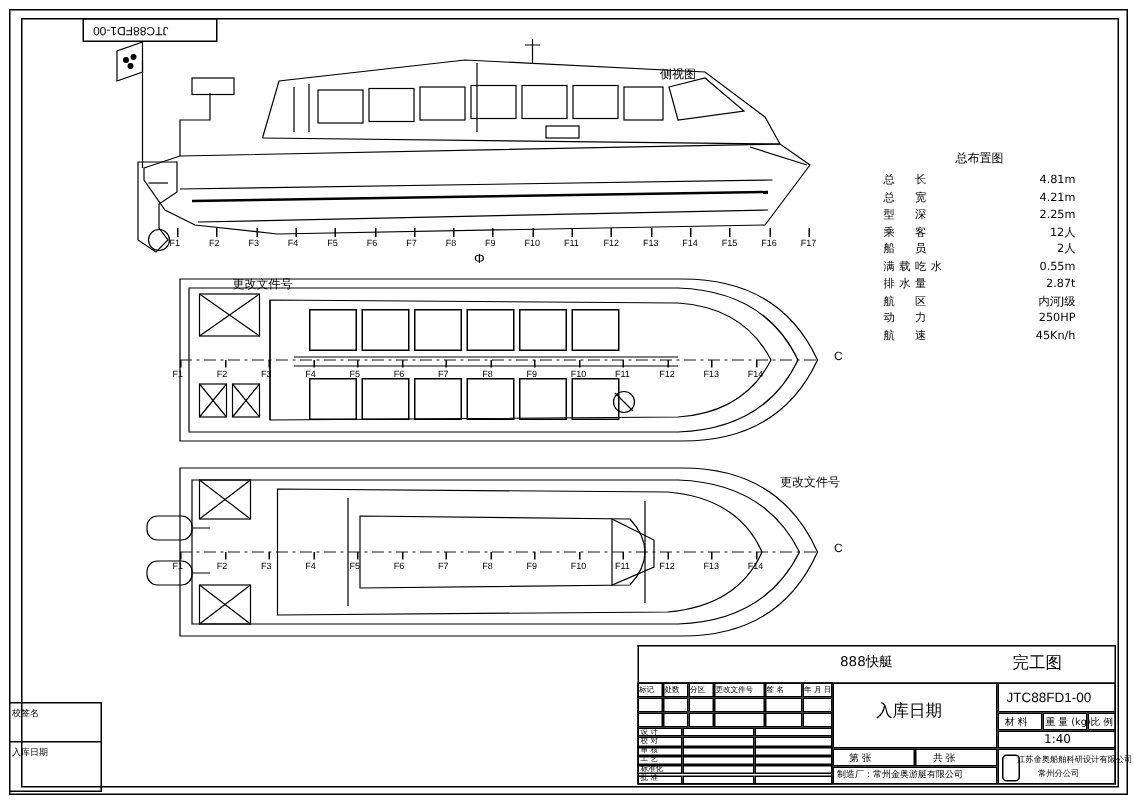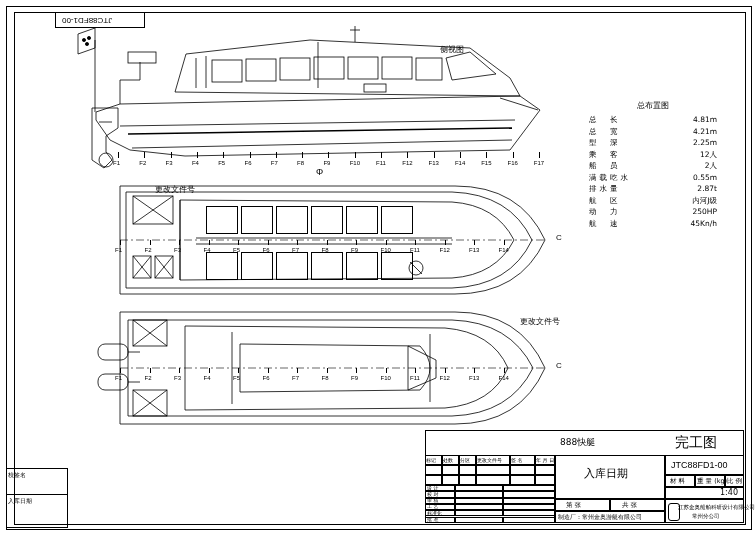--- a/index.html
+++ b/index.html
@@ -294,21 +294,21 @@
           <span class="k">航　速</span>
           <span class="v">45Kn/h</span>
         </div>
       </div>
   </div>
 
   <div class="tb" style="left:425px;top:455px;width:319px;height:68px;"></div>
 
   <div class="tb" style="left:425px;top:430px;width:319px;height:25px;border-bottom:none;"></div>
   <div class="tb-text" style="left:560px;top:438px;font-size:9px;">888快艇</div>
-  <div class="tb-text" style="left:675px;top:438px;font-size:14px;">完工图</div>
+  <div class="tb-text" style="left:675px;top:438px;font-size:11px;">完工图</div>
 
   <div class="tb" style="left:425px;top:455px;width:130px;height:68px;"></div>
   <div id="rev-cells">
       <div class="tb" style="left: 425px; top: 455px; width: 17px; height: 10px;"></div>
       <div class="tb-text" style="left: 426px; top: 456px; font-size: 5px;">标记</div>
       <div class="tb" style="left: 442px; top: 455px; width: 17px; height: 10px;"></div>
       <div class="tb-text" style="left: 443px; top: 456px; font-size: 5px;">处数</div>
       <div class="tb" style="left: 459px; top: 455px; width: 17px; height: 10px;"></div>
       <div class="tb-text" style="left: 460px; top: 456px; font-size: 5px;">分区</div>
       <div class="tb" style="left: 476px; top: 455px; width: 34px; height: 10px;"></div>
@@ -363,21 +363,21 @@
   <div class="tb" style="left:665px;top:455px;width:79px;height:20px;"></div>
   <div class="tb-text" style="left:671px;top:461px;font-size:9px;font-family:'Liberation Sans',sans-serif;">JTC88FD1-00</div>
 
   <div class="tb" style="left:665px;top:475px;width:30px;height:12px;"></div>
   <div class="tb-text" style="left:670px;top:477px;">材 料</div>
   <div class="tb" style="left:695px;top:475px;width:30px;height:12px;"></div>
   <div class="tb-text" style="left:697px;top:477px;">重 量 (kg)</div>
   <div class="tb" style="left:725px;top:475px;width:19px;height:12px;"></div>
   <div class="tb-text" style="left:727px;top:477px;">比 例</div>
   <div class="tb" style="left:665px;top:487px;width:79px;height:12px;"></div>
-  <div class="tb-text" style="left:720px;top:489px;font-size:8px;">1:40</div>
+  <div class="tb-text" style="left:696px;top:489px;font-size:8px;">1:40</div>
 
   <div class="tb" style="left:555px;top:499px;width:55px;height:12px;"></div>
   <div class="tb-text" style="left:566px;top:501px;">第   张</div>
   <div class="tb" style="left:610px;top:499px;width:55px;height:12px;"></div>
   <div class="tb-text" style="left:622px;top:501px;">共   张</div>
 
   <div class="tb" style="left:555px;top:511px;width:110px;height:12px;"></div>
   <div class="tb-text" style="left:558px;top:513px;font-size:6px;">制造厂：常州金奥游艇有限公司</div>
   <div class="tb" style="left:665px;top:499px;width:79px;height:24px;"></div>
   <div class="tb-text" style="left:678px;top:503px;font-size:5.5px;">江苏金奥船舶科研设计有限公司</div>

